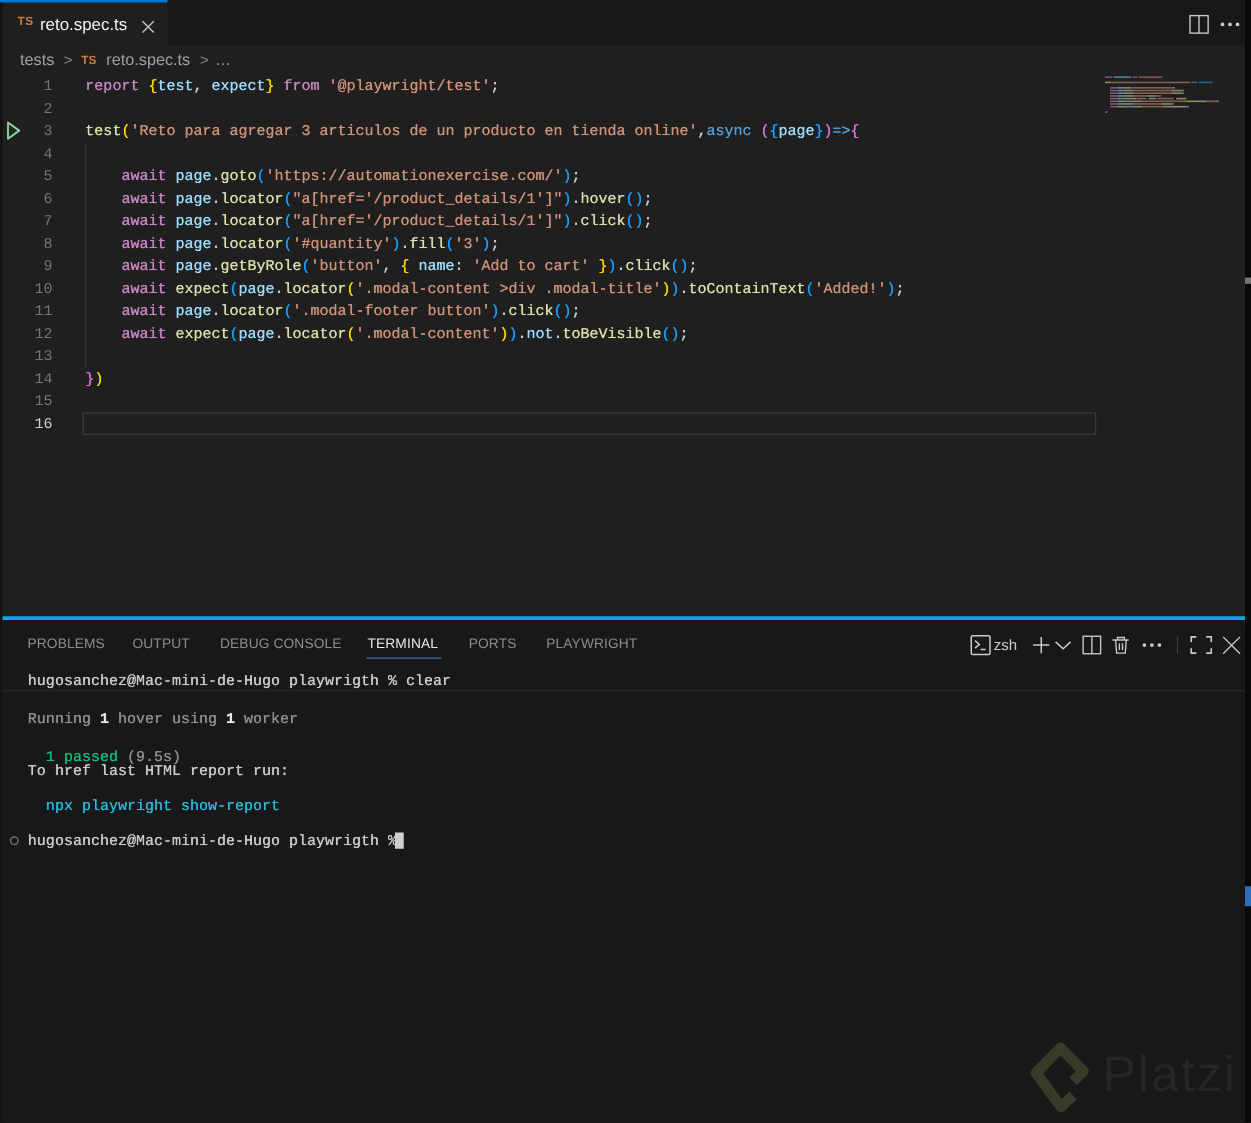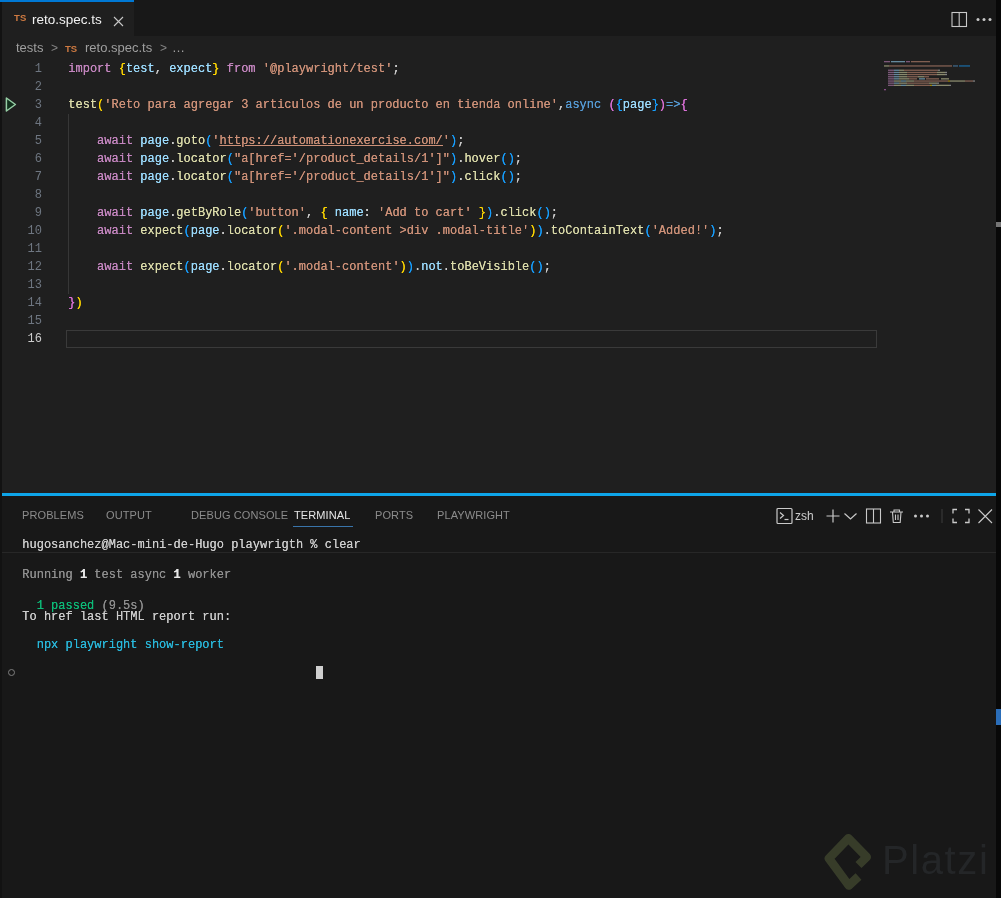--- a/index.html
+++ b/index.html
@@ -96,27 +96,29 @@
     <div class="gut" style="top:108px">7</div>
     <div class="gut" style="top:126px">8</div>
     <div class="gut" style="top:144px">9</div>
     <div class="gut" style="top:162px">10</div>
     <div class="gut" style="top:180px">11</div>
     <div class="gut" style="top:198px">12</div>
     <div class="gut" style="top:216px">13</div>
     <div class="gut" style="top:234px">14</div>
     <div class="gut" style="top:252px">15</div>
     <div class="gut" style="top:270px;color:#cccccc">16</div>
-    <div class="ln" style="top:0"><span class="k">import</span> <span class="g1">{</span><span class="v">test</span><span class="w">, </span><span class="v">expect</span><span class="g1">}</span> <span class="k">from</span> <span class="s">'@playwright/test'</span><span class="w">;</span></div>
+    <div class="ln" style="top:0"><span class="k">report</span> <span class="g1">{</span><span class="v">test</span><span class="w">, </span><span class="v">expect</span><span class="g1">}</span> <span class="k">from</span> <span class="s">'@playwright/test'</span><span class="w">;</span></div>
     <div class="ln" style="top:36px"><span class="f">test</span><span class="g1">(</span><span class="s">'Reto para agregar 3 articulos de un producto en tienda online'</span><span class="w">,</span><span class="b">async</span> <span class="g2">(</span><span class="g3">{</span><span class="v">page</span><span class="g3">}</span><span class="g2">)</span><span class="b">=&gt;</span><span class="g2">{</span></div>
-    <div class="ln" style="top:72px">    <span class="k">await</span> <span class="v">page</span><span class="w">.</span><span class="f">goto</span><span class="g3">(</span><span class="s">'<span style="text-decoration:underline">https://automationexercise.com/</span>'</span><span class="g3">)</span><span class="w">;</span></div>
+    <div class="ln" style="top:72px">    <span class="k">await</span> <span class="v">page</span><span class="w">.</span><span class="f">goto</span><span class="g3">(</span><span class="s">'<span style="">https://automationexercise.com/</span>'</span><span class="g3">)</span><span class="w">;</span></div>
     <div class="ln" style="top:90px">    <span class="k">await</span> <span class="v">page</span><span class="w">.</span><span class="f">locator</span><span class="g3">(</span><span class="s">"a[href='/product_details/1']"</span><span class="g3">)</span><span class="w">.</span><span class="f">hover</span><span class="g3">()</span><span class="w">;</span></div>
     <div class="ln" style="top:108px">    <span class="k">await</span> <span class="v">page</span><span class="w">.</span><span class="f">locator</span><span class="g3">(</span><span class="s">"a[href='/product_details/1']"</span><span class="g3">)</span><span class="w">.</span><span class="f">click</span><span class="g3">()</span><span class="w">;</span></div>
+    <div class="ln" style="top:126px">    <span class="k">await</span> <span class="v">page</span><span class="w">.</span><span class="f">locator</span><span class="g3">(</span><span class="s">'#quantity'</span><span class="g3">)</span><span class="w">.</span><span class="f">fill</span><span class="g3">(</span><span class="s">'3'</span><span class="g3">)</span><span class="w">;</span></div>
     <div class="ln" style="top:144px">    <span class="k">await</span> <span class="v">page</span><span class="w">.</span><span class="f">getByRole</span><span class="g3">(</span><span class="s">'button'</span><span class="w">, </span><span class="g1">{</span> <span class="v">name</span><span class="w">: </span><span class="s">'Add to cart'</span> <span class="g1">}</span><span class="g3">)</span><span class="w">.</span><span class="f">click</span><span class="g3">()</span><span class="w">;</span></div>
     <div class="ln" style="top:162px">    <span class="k">await</span> <span class="f">expect</span><span class="g3">(</span><span class="v">page</span><span class="w">.</span><span class="f">locator</span><span class="g1">(</span><span class="s">'.modal-content &gt;div .modal-title'</span><span class="g1">)</span><span class="g3">)</span><span class="w">.</span><span class="f">toContainText</span><span class="g3">(</span><span class="s">'Added!'</span><span class="g3">)</span><span class="w">;</span></div>
+    <div class="ln" style="top:180px">    <span class="k">await</span> <span class="v">page</span><span class="w">.</span><span class="f">locator</span><span class="g3">(</span><span class="s">'.modal-footer button'</span><span class="g3">)</span><span class="w">.</span><span class="f">click</span><span class="g3">()</span><span class="w">;</span></div>
     <div class="ln" style="top:198px">    <span class="k">await</span> <span class="f">expect</span><span class="g3">(</span><span class="v">page</span><span class="w">.</span><span class="f">locator</span><span class="g1">(</span><span class="s">'.modal-content'</span><span class="g1">)</span><span class="g3">)</span><span class="w">.</span><span class="v">not</span><span class="w">.</span><span class="f">toBeVisible</span><span class="g3">()</span><span class="w">;</span></div>
     <div class="ln" style="top:234px"><span class="g2">}</span><span class="g1">)</span></div>
 
     <svg id="minimap" style="position:absolute;left:884px;top:0.5px" width="95" height="32">
       <g opacity="0.56">
         <rect x="0" y="0" width="6" height="1.3" fill="#c586c0"></rect>
           <rect x="7" y="0" width="14" height="1.3" fill="#9cdcfe"></rect>
           <rect x="22" y="0" width="4" height="1.3" fill="#c586c0"></rect>
           <rect x="27" y="0" width="19" height="1.3" fill="#ce9178"></rect>
         <rect x="0" y="4.3" width="5" height="1.3" fill="#dcdcaa"></rect>
@@ -178,21 +180,21 @@
           <rect x="52" y="23.7" width="13" height="1.3" fill="#dcdcaa"></rect>
           <rect x="65" y="23.7" width="2" height="1.3" fill="#cccccc"></rect>
         <rect x="0" y="28" width="2" height="1.3" fill="#da70d6"></rect>
       </g>
     </svg>
   </div>
 
   <div id="panel">
     <span class="ptab" style="left:22px">PROBLEMS</span>
     <span class="ptab" style="left:106px">OUTPUT</span>
-    <span class="ptab" style="left:191px">DEBUG CONSOLE</span>
+    <span class="ptab" style="left:176px">DEBUG CONSOLE</span>
     <span class="ptab act" style="left:294px">TERMINAL</span>
     <span class="ptab" style="left:375px">PORTS</span>
     <span class="ptab" style="left:437px">PLAYWRIGHT</span>
     <div id="termline"></div>
     <div id="pactions">
       <svg width="230" height="20" viewBox="0 0 230 20" fill="none" stroke="#c9c9c9">
 
         <rect x="11" y="2.5" width="15" height="15" rx="1" stroke-width="1.2"></rect>
         <path d="M14 6.5 L17.5 9.5 L14 12.5" stroke-width="1.2"></path>
         <line x1="18.5" y1="13.5" x2="22.5" y2="13.5" stroke-width="1.2"></line>
@@ -216,24 +218,25 @@
 
         <path d="M187 7.5 L187 3.5 L191 3.5 M199 3.5 L203 3.5 L203 7.5 M203 12.5 L203 16.5 L199 16.5 M191 16.5 L187 16.5 L187 12.5" stroke-width="1.3"></path>
 
         <path d="M212.5 3.5 L226 17 M226 3.5 L212.5 17" stroke-width="1.1"></path>
       </svg>
     </div>
 
     <div id="sticky">
         <div class="trow" style="top:0">hugosanchez@Mac-mini-de-Hugo playwrigth % clear</div>
       </div>
-    <div class="trow" style="top:71.5px"><span class="tgray">Running </span><span class="tb">1</span><span class="tgray"> test async </span><span class="tb">1</span><span class="tgray"> worker</span></div>
+    <div class="trow" style="top:71.5px"><span class="tgray">Running </span><span class="tb">1</span><span class="tgray"> hover using </span><span class="tb">1</span><span class="tgray"> worker</span></div>
     <div class="trow" style="top:103px"><span class="tgreen">  1 passed</span><span class="tgray"> (9.5s)</span></div>
     <div class="trow" style="top:113.5px">To href last HTML report run:</div>
     <div class="trow" style="top:141.5px"><span class="tcyan">  npx playwright show-report</span></div>
+    <div class="trow" style="top:169.5px">hugosanchez@Mac-mini-de-Hugo playwrigth %</div>
     <div id="cursor"></div>
     <div id="cmddot"></div>
   </div>
 
   <div id="wm-logo">
     <svg width="56" height="66" viewBox="0 0 56 66" fill="none">
       <path d="M38.5 35 L46.7 27 L28.4 8.2 L8.9 28.4 L28.8 55.5 L38.5 46.5" stroke="#3a402b" stroke-width="8.6" stroke-linejoin="round" opacity="0.93"></path>
     </svg>
   </div>
   <div id="wm-text">Platzi</div>

